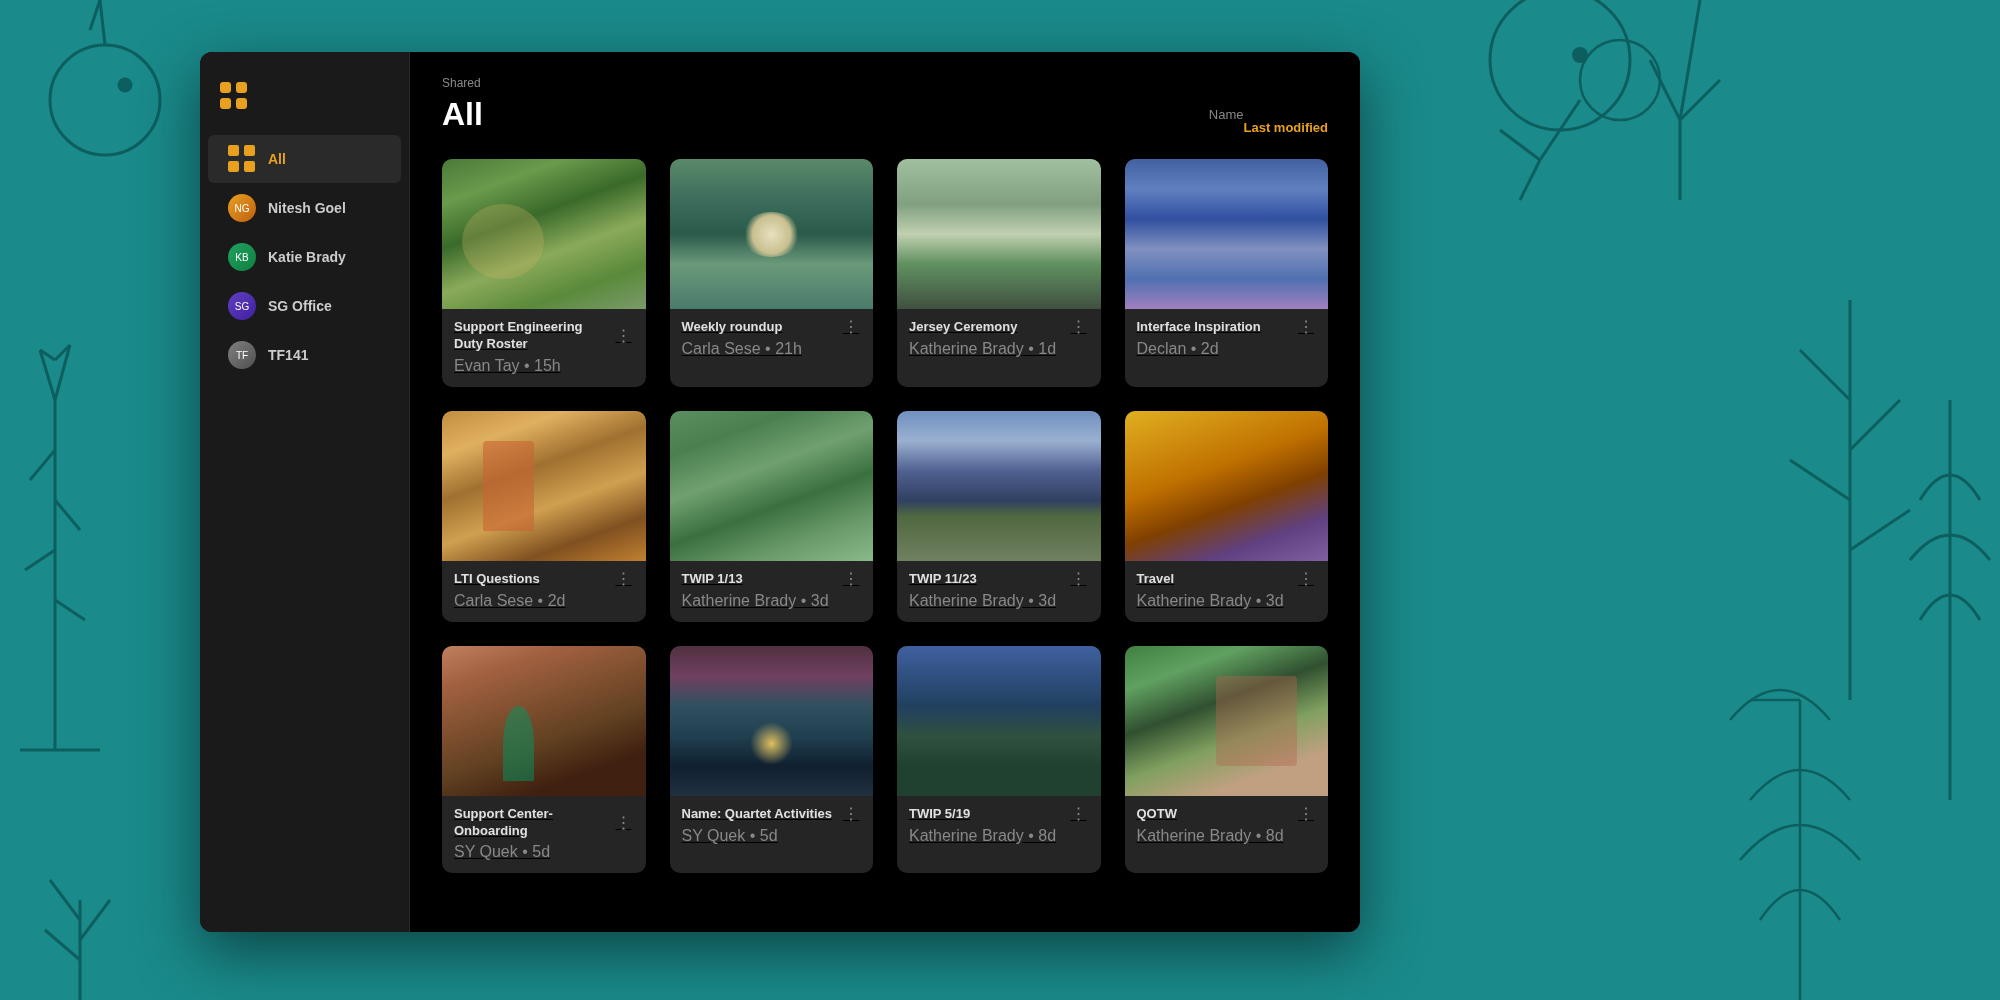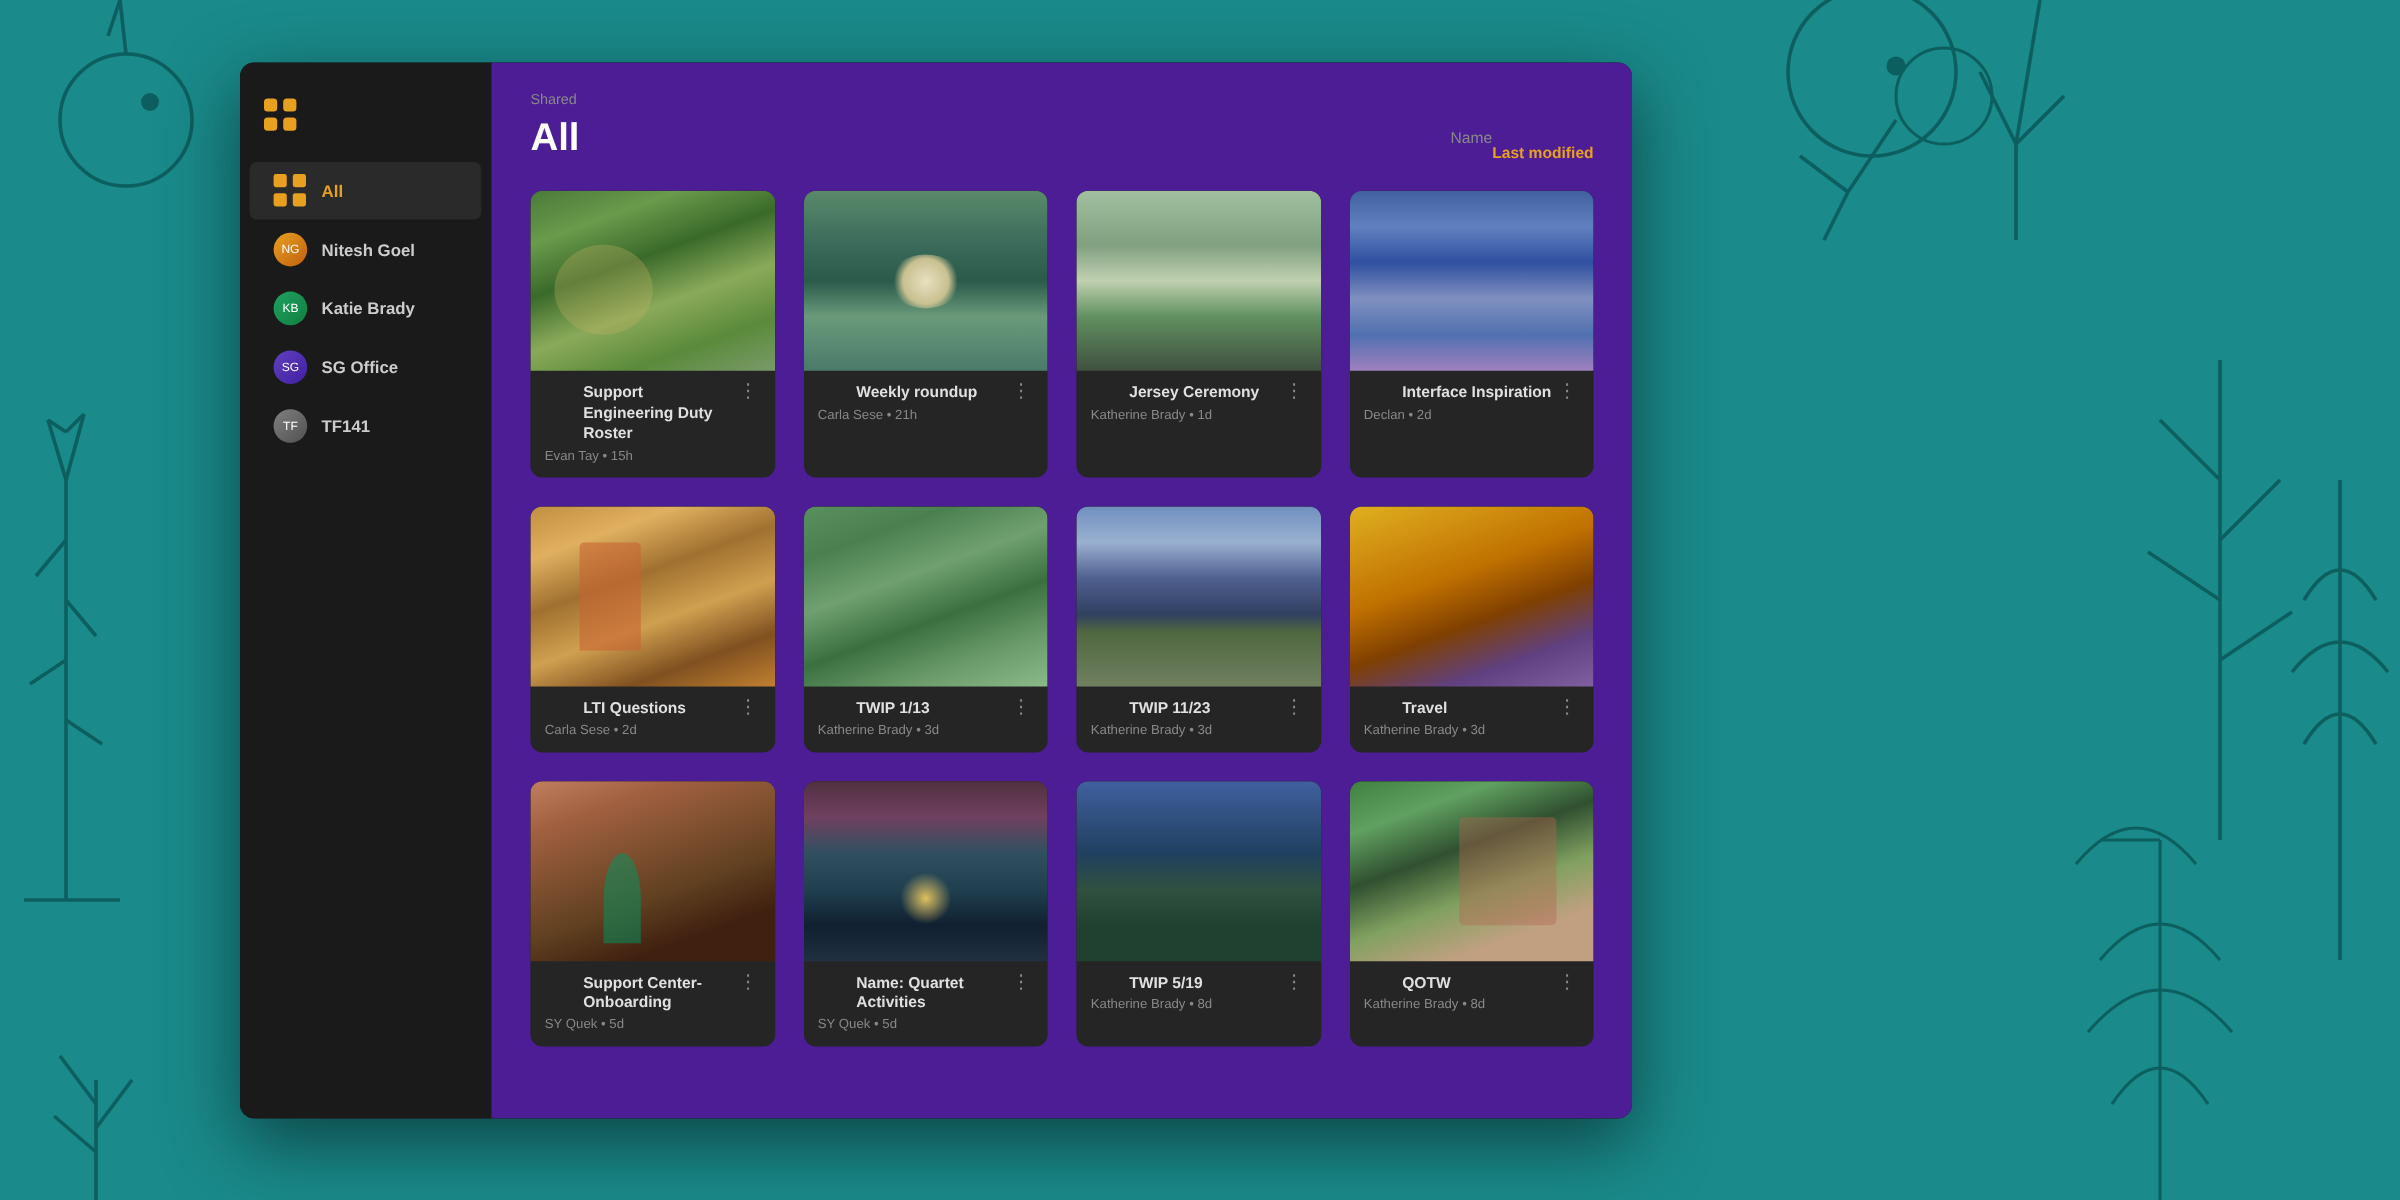--- a/index.html
+++ b/index.html
@@ -114,21 +114,22 @@
       height: 11px;
       background: #e8a020;
       border-radius: 2px;
     }
 
     
     .main-content {
       flex: 1;
       padding: 24px 32px;
       overflow-y: auto;
-      background: #4c1d95;
+      background: #000000;
+      text-decoration: underline;
     }
 
     .main-content::-webkit-scrollbar { width: 6px; }
     .main-content::-webkit-scrollbar-track { background: #1e1e1e; }
     .main-content::-webkit-scrollbar-thumb { background: #444; border-radius: 3px; }
 
     .header-shared {
       font-size: 12px;
       color: #888;
       margin-bottom: 4px;
@@ -290,36 +291,35 @@
       background: rgba(180,100,80,0.4);
       border-radius: 4px;
     }
 
     .card-body {
       padding: 10px 12px 12px;
     }
 
     .card-title-row {
       display: flex;
-      align-items: flex-start;
+      align-items: center;
       justify-content: space-between;
       margin-bottom: 4px;
-      margin-left: 32px;
     }
 
     .card-title {
       font-size: 13px;
       font-weight: 600;
       color: #e0e0e0;
       line-height: 1.3;
       flex: 1;
     }
 
     .card-meta {
-      font-size: 11px;
+      font-size: 16px;
       color: #888;
       margin-top: 2px;
     }
 
     .more-btn {
       background: none;
       border: none;
       color: #888;
       cursor: pointer;
       font-size: 16px;

